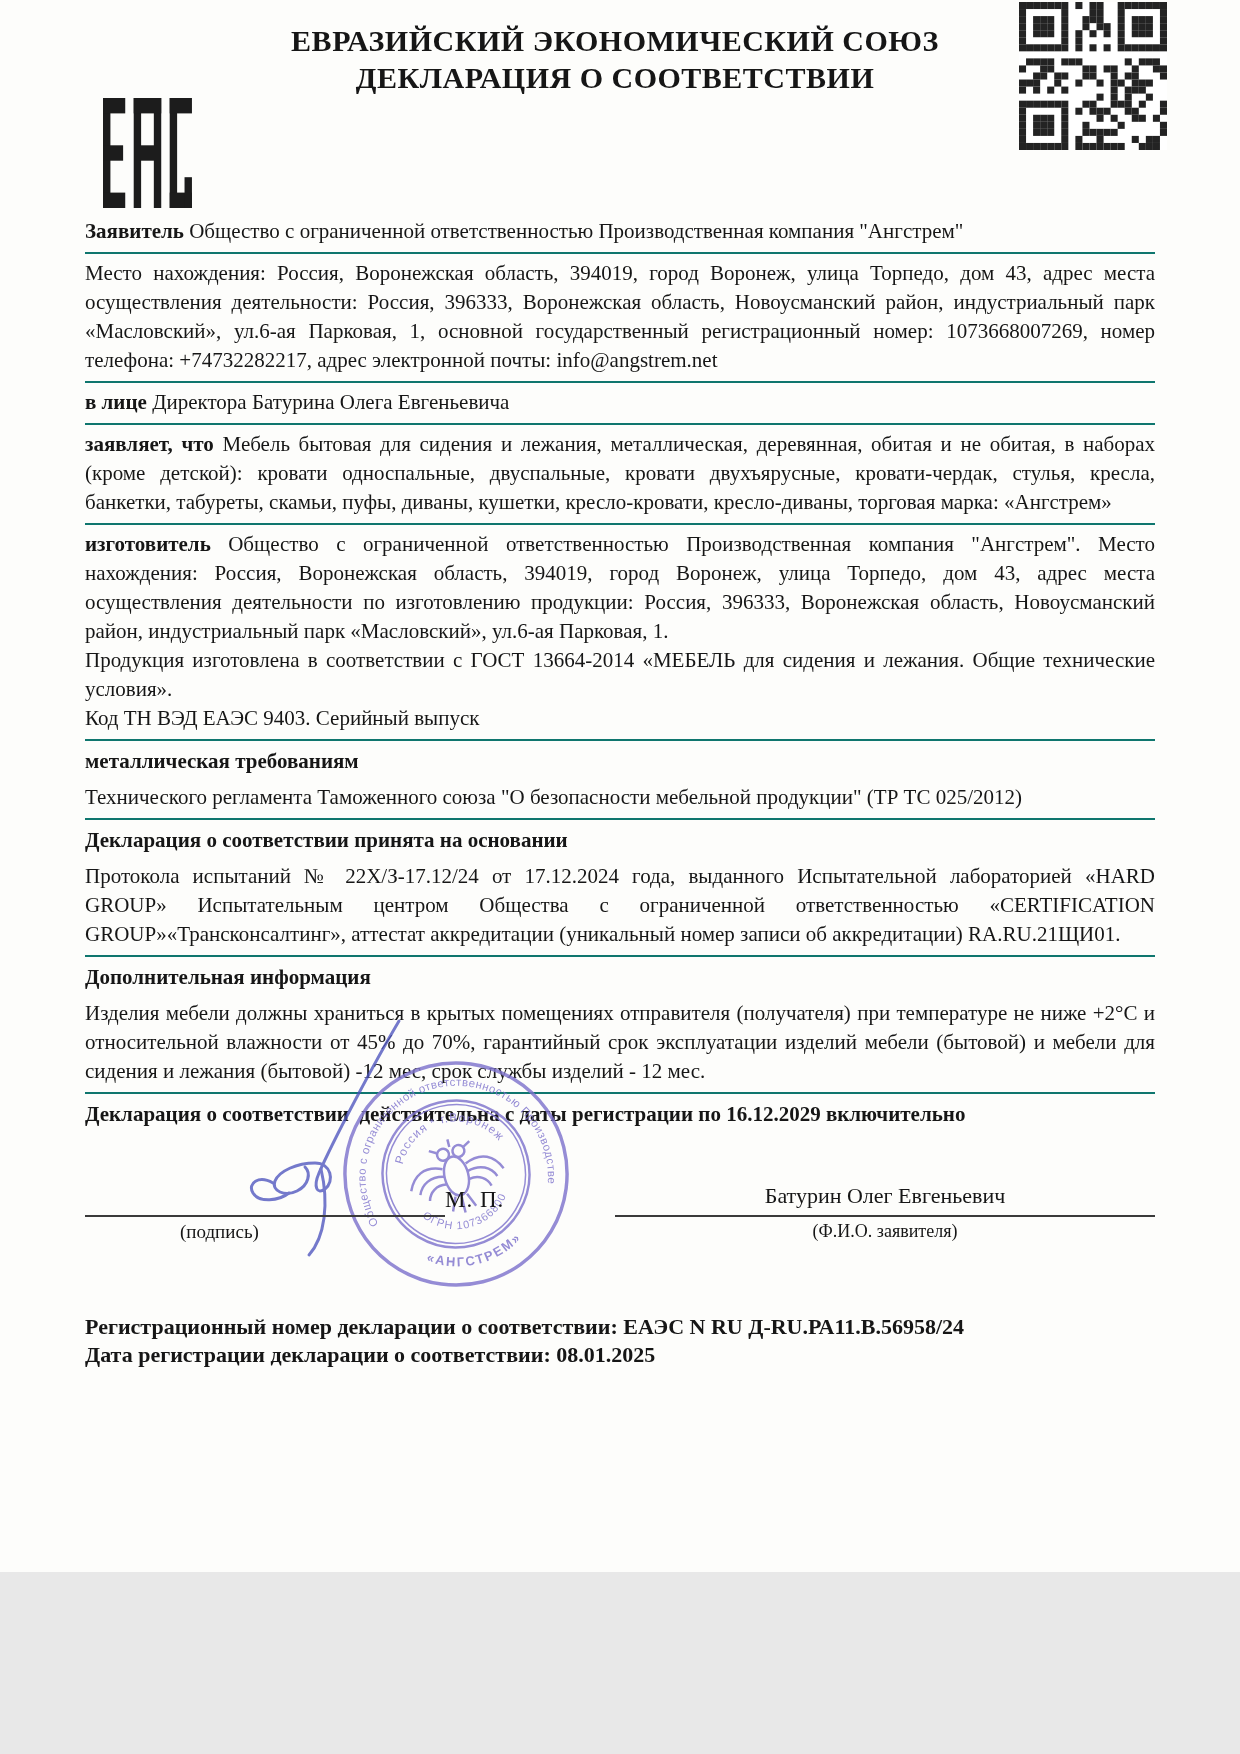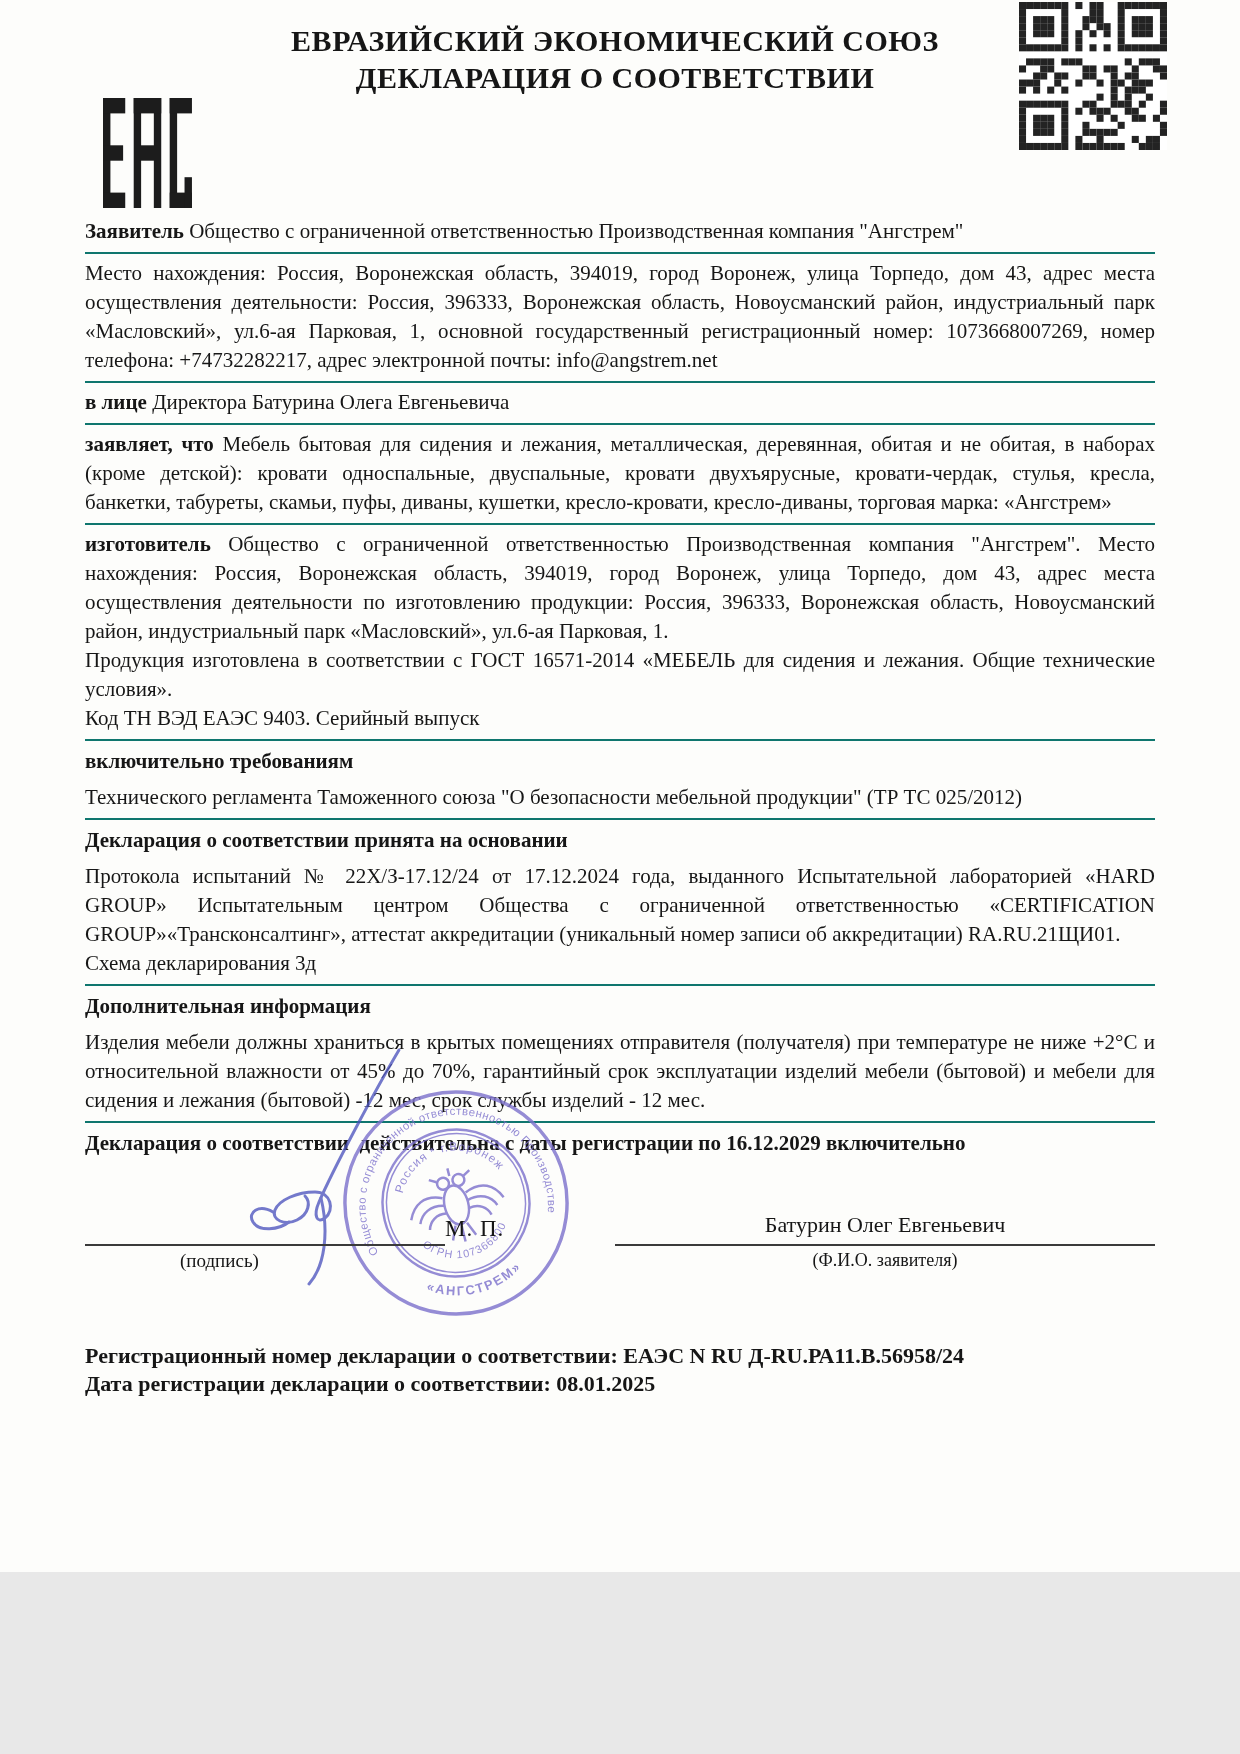--- a/index.html
+++ b/index.html
@@ -314,33 +314,32 @@
     </div>
 
     <div class="sec pv rule just">
       <p><span class="lead">заявляет, что</span>
       <span>Мебель бытовая для сидения и лежания, металлическая, деревянная, обитая и не обитая, в наборах (кроме детской): кровати односпальные, двуспальные, кровати двухъярусные, кровати-чердак, стулья, кресла, банкетки, табуреты, скамьи, пуфы, диваны, кушетки, кресло-кровати, кресло-диваны, торговая марка: «Ангстрем»</span></p>
     </div>
 
     <div class="sec pv rule">
       <p class="just"><span class="lead">изготовитель</span>
       <span>Общество с ограниченной ответственностью Производственная компания "Ангстрем". Место нахождения: Россия, Воронежская область, 394019, город Воронеж, улица Торпедо, дом 43, адрес места осуществления деятельности по изготовлению продукции: Россия, 396333, Воронежская область, Новоусманский район, индустриальный парк «Масловский», ул.6-ая Парковая, 1.</span></p>
-      <p class="just">Продукция изготовлена в соответствии с ГОСТ 16571-2014 «МЕБЕЛЬ для сидения и лежания. Общие технические условия».</p>
+      <p class="just">Продукция изготовлена в соответствии с ГОСТ 13664-2014 «МЕБЕЛЬ для сидения и лежания. Общие технические условия».</p>
       <p>Код ТН ВЭД ЕАЭС 9403. Серийный выпуск</p>
     </div>
 
-    <div class="heading">включительно требованиям</div>
+    <div class="heading">металлическая требованиям</div>
     <div class="sec pv rule">
       <p>Технического регламента Таможенного союза "О безопасности мебельной продукции" (ТР ТС 025/2012)</p>
     </div>
 
     <div class="heading">Декларация о соответствии принята на основании</div>
     <div class="sec pv rule just">
       <p>Протокола испытаний № 22Х/З-17.12/24 от 17.12.2024 года, выданного Испытательной лабораторией «HARD GROUP» Испытательным центром Общества с ограниченной ответственностью «CERTIFICATION GROUP»«Трансконсалтинг», аттестат аккредитации (уникальный номер записи об аккредитации) RA.RU.21ЩИ01.</p>
-      <p style="text-align:left">Схема декларирования 3д</p>
     </div>
 
     <div class="heading">Дополнительная информация</div>
     <div class="sec pv rule just">
       <p>Изделия мебели должны храниться в крытых помещениях отправителя (получателя) при температуре не ниже +2°С и относительной влажности от 45% до 70%, гарантийный срок эксплуатации изделий мебели (бытовой) и мебели для сидения и лежания (бытовой) -12 мес, срок службы изделий - 12 мес.</p>
     </div>
 
     <div class="heading validity">Декларация о соответствии  действительна с даты регистрации по 16.12.2029 включительно</div>
 
     <div class="sig-block">

